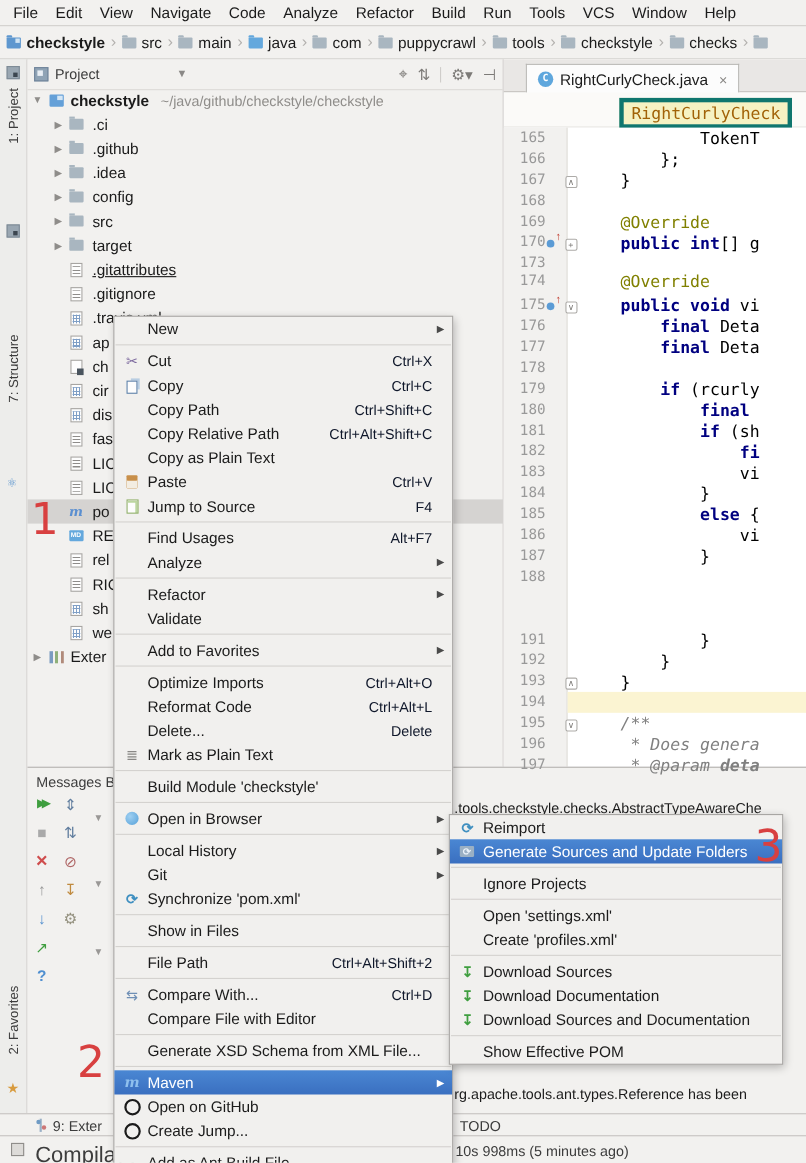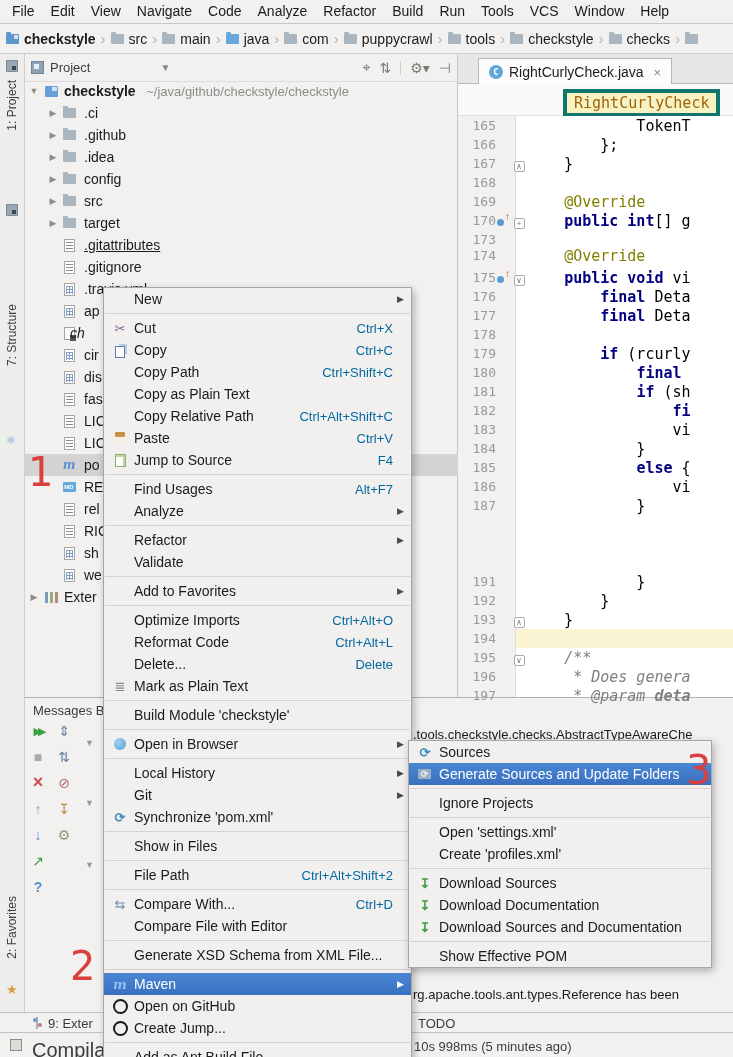--- a/index.html
+++ b/index.html
@@ -108,21 +108,21 @@
   .vc-icon::before { content:""; position:absolute; left:4px; top:0; width:2px; height:12px; background:#9ab0c6; }
   .vc-icon::after { content:""; position:absolute; left:1px; top:1px; width:4px; height:4px; border-radius:50%; background:#6f9bc4; box-shadow:5px 5px 0 #c77; }
   .comp-icon { position:absolute; left:10px; top:6px; width:12px; height:12px; background:#dddbd8; border:1px solid #8f8d8a; }
 
   
   .menu { position:absolute; background:#f1f0ee; border:1px solid #a8a6a3; box-shadow:2px 3px 8px rgba(0,0,0,.28); z-index:10; }
   #ctxmenu { left:103px; top:287px; width:309px; }
   #mvnmenu { left:408px; top:740px; width:304px; z-index:20; }
   .mitem { position:relative; height:22px; display:flex; align-items:center; padding-left:30px; padding-right:8px; font-size:14px; }
   .mitem .mlabel { white-space:nowrap; }
-  .mitem .msc { margin-left:auto; color:#0369a1; font-size:13px; padding-right:10px; white-space:nowrap; }
+  .mitem .msc { margin-left:auto; color:#0f172a; font-size:13px; padding-right:10px; white-space:nowrap; }
   .mitem .marrow { position:absolute; right:7px; font-size:9px; color:#4a4a4a; }
   .mitem.hl { background:linear-gradient(#4a87d3,#3a6fc0); color:#fff; }
   .mitem.hl .marrow, .mitem.hl .msc { color:#fff; }
   .msep { height:1px; background:#d4d2cf; margin:3px 1px; }
   .mi { position:absolute; left:7px; width:18px; height:16px; display:flex; align-items:center; justify-content:center; font-size:13px; }
   .mi-cut { color:#7d6a9e; }
   .mi-sync, .mi-gensrc-g { color:#3f8fc0; font-weight:bold; }
   .mi-download { color:#3f9e3f; font-weight:bold; }
   .mi-marktext { color:#8a8886; }
   .mi-compare { color:#6f8fb5; }
@@ -301,21 +301,21 @@
       <div class="trow" style="top: 246px;">
         <span class="t-icon" style="left: 37px;">
           <span class="ti-table"></span>
         </span>
         <span class="t-label" style="left: 59px;">ap</span>
       </div>
       <div class="trow" style="top: 268px;">
         <span class="t-icon" style="left: 37px;">
           <span class="ti-check"></span>
         </span>
-        <span class="t-label" style="left: 45px; font-style: italic;">ch</span>
+        <span class="t-label" style="left: 59px;">ch</span>
       </div>
       <div class="trow" style="top: 290px;">
         <span class="t-icon" style="left: 37px;">
           <span class="ti-table"></span>
         </span>
         <span class="t-label" style="left: 59px;">cir</span>
       </div>
       <div class="trow" style="top: 312px;">
         <span class="t-icon" style="left: 37px;">
           <span class="ti-table"></span>
@@ -517,20 +517,26 @@
         <span class="lnum">186</span>
         <span class="gslot"></span>
         <span class="fslot"></span>
         <span class="codetext"><span class="s-p">                vi</span></span>
       </div>
       <div class="eline" style="top: 380px;">
         <span class="lnum">187</span>
         <span class="gslot"></span>
         <span class="fslot"></span>
         <span class="codetext"><span class="s-p">            }</span></span>
+      </div>
+      <div class="eline" style="top: 399px;">
+        <span class="lnum">188</span>
+        <span class="gslot"></span>
+        <span class="fslot"></span>
+        <span class="codetext"></span>
       </div>
       <div class="eline" style="top: 456px;">
         <span class="lnum">191</span>
         <span class="gslot"></span>
         <span class="fslot"></span>
         <span class="codetext"><span class="s-p">            }</span></span>
       </div>
       <div class="eline" style="top: 475px;">
         <span class="lnum">192</span>
         <span class="gslot"></span>
@@ -622,25 +628,25 @@
     <div class="mitem">
       <span class="mi mi-copy"></span>
       <span class="mlabel">Copy</span>
       <span class="msc">Ctrl+C</span>
     </div>
     <div class="mitem">
       <span class="mlabel">Copy Path</span>
       <span class="msc">Ctrl+Shift+C</span>
     </div>
     <div class="mitem">
-      <span class="mlabel">Copy as Plain Text</span>
-    </div>
-    <div class="mitem">
       <span class="mlabel">Copy Relative Path</span>
       <span class="msc">Ctrl+Alt+Shift+C</span>
+    </div>
+    <div class="mitem">
+      <span class="mlabel">Copy as Plain Text</span>
     </div>
     <div class="mitem">
       <span class="mi mi-paste"></span>
       <span class="mlabel">Paste</span>
       <span class="msc">Ctrl+V</span>
     </div>
     <div class="mitem">
       <span class="mi mi-jump"></span>
       <span class="mlabel">Jump to Source</span>
       <span class="msc">F4</span>
@@ -745,21 +751,21 @@
     </div>
     <div class="msep"></div>
     <div class="mitem">
       <span class="mlabel">Add as Ant Build File</span>
     </div>
   </div>
 
 <div id="mvnmenu" class="menu">
     <div class="mitem">
       <span class="mi mi-sync">⟳</span>
-      <span class="mlabel">Sources</span>
+      <span class="mlabel">Reimport</span>
     </div>
     <div class="mitem hl">
       <span class="mi mi-gensrc">⟳</span>
       <span class="mlabel">Generate Sources and Update Folders</span>
     </div>
     <div class="msep"></div>
     <div class="mitem">
       <span class="mlabel">Ignore Projects</span>
     </div>
     <div class="msep"></div>

